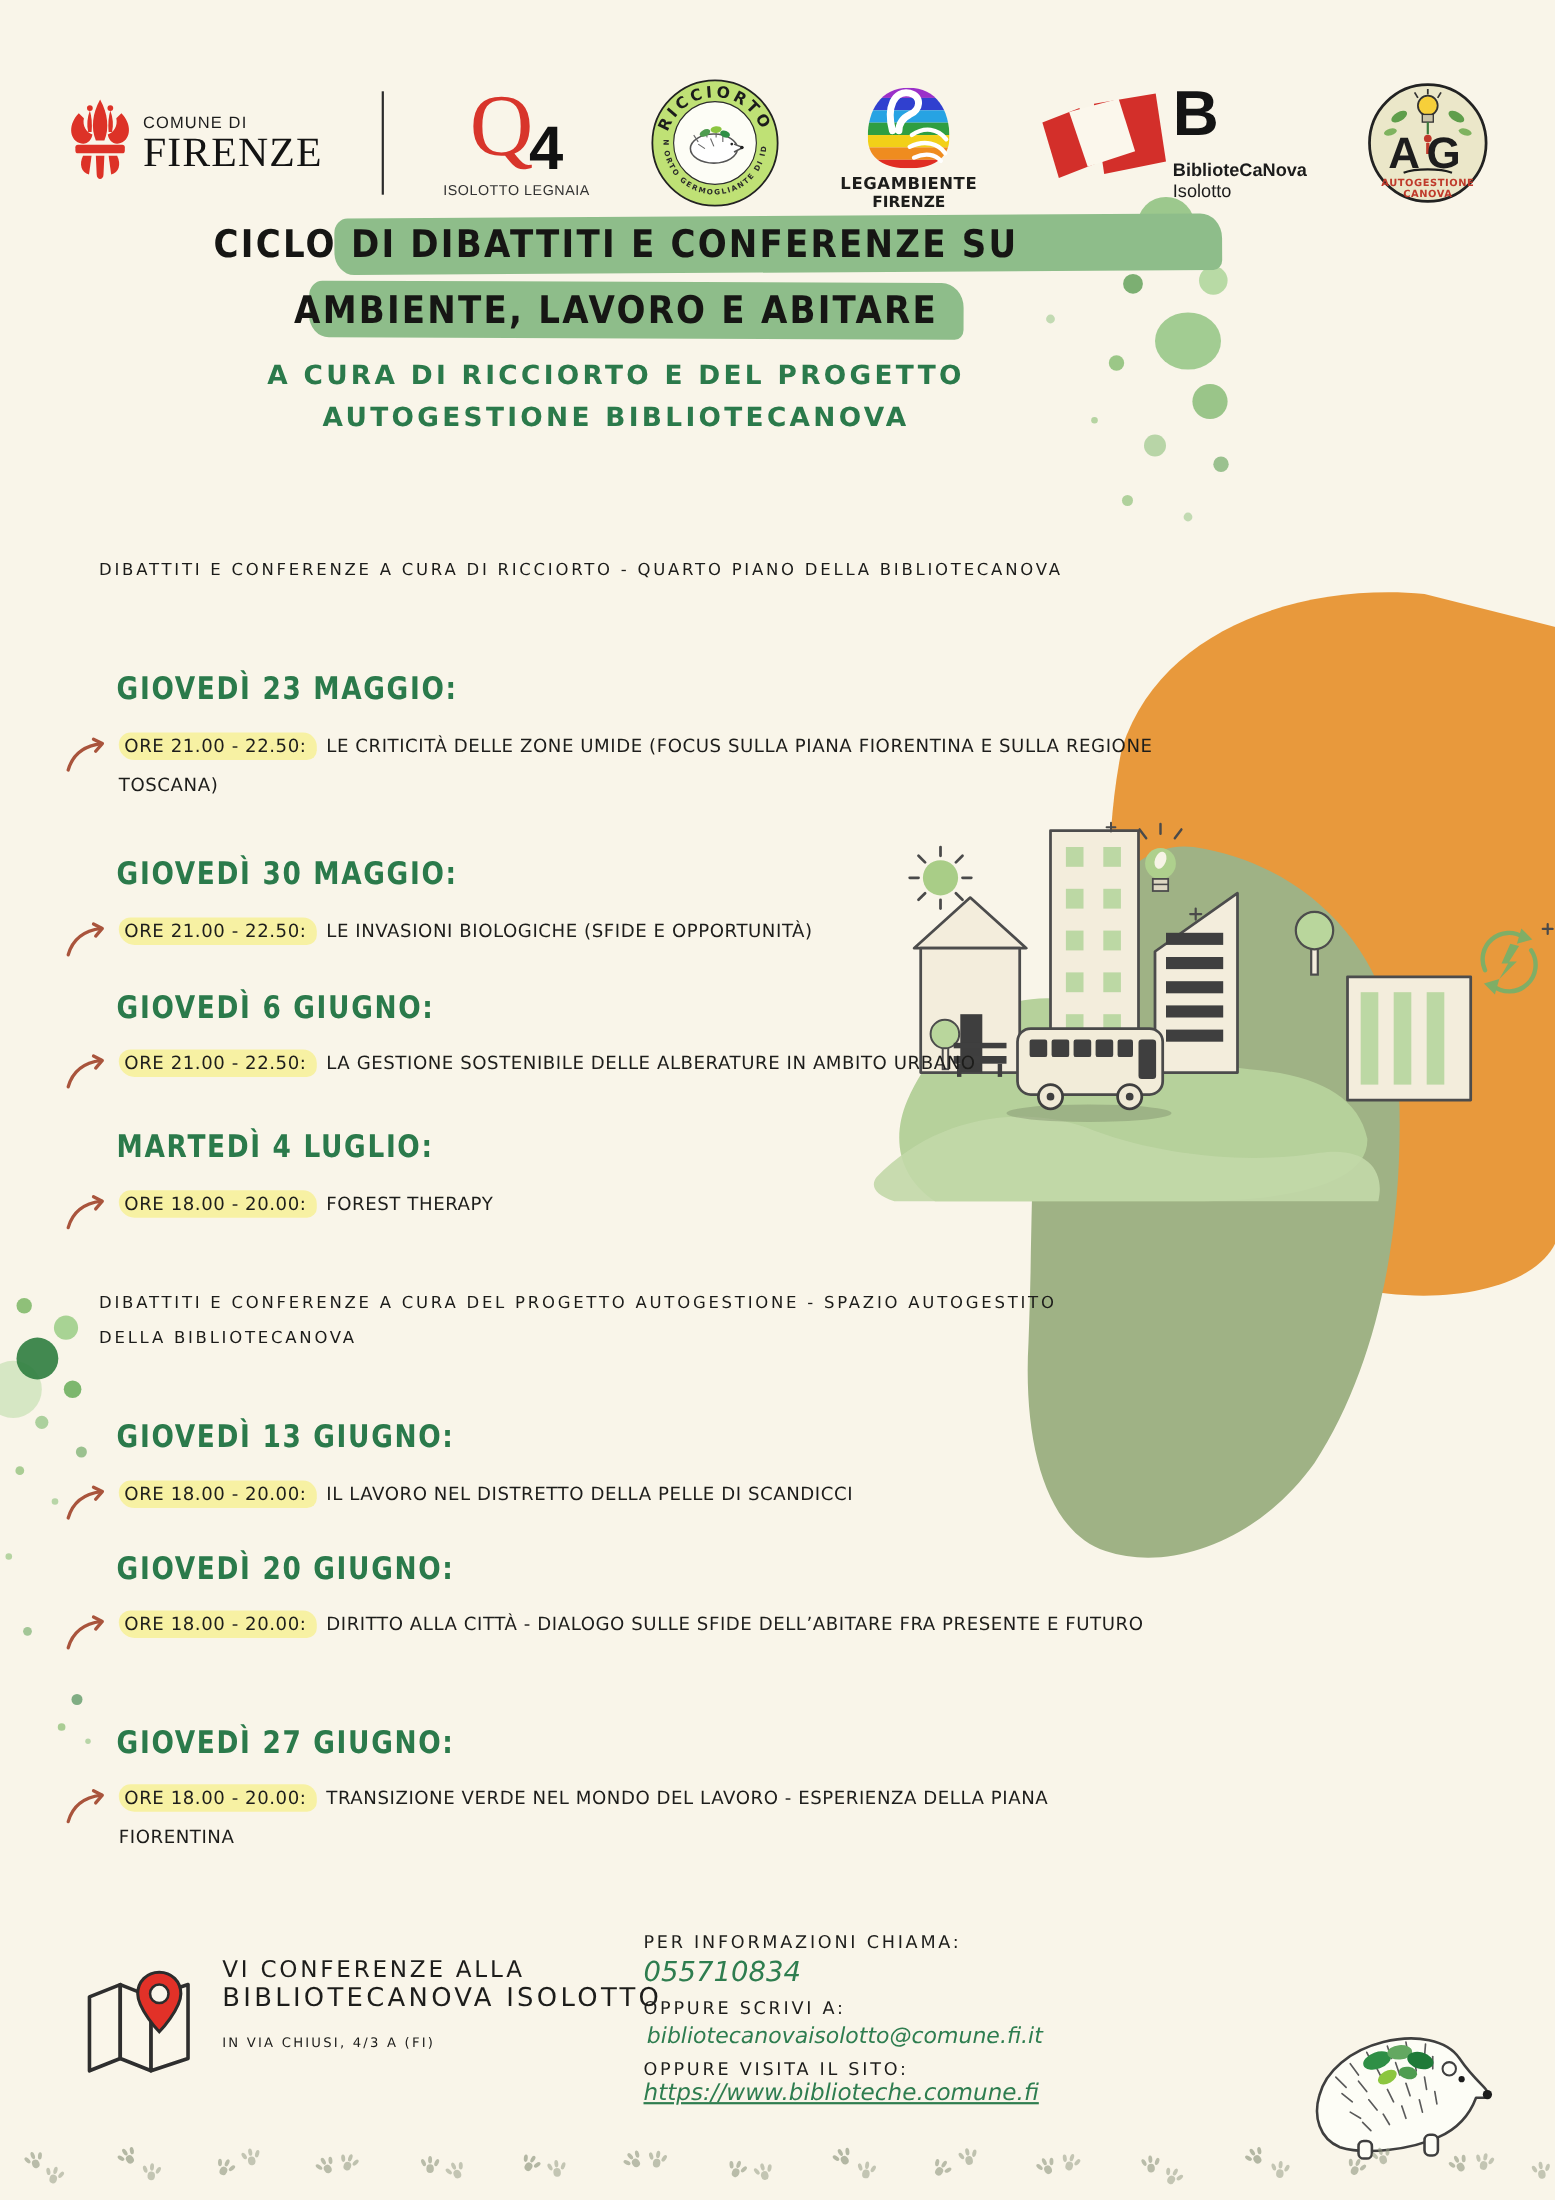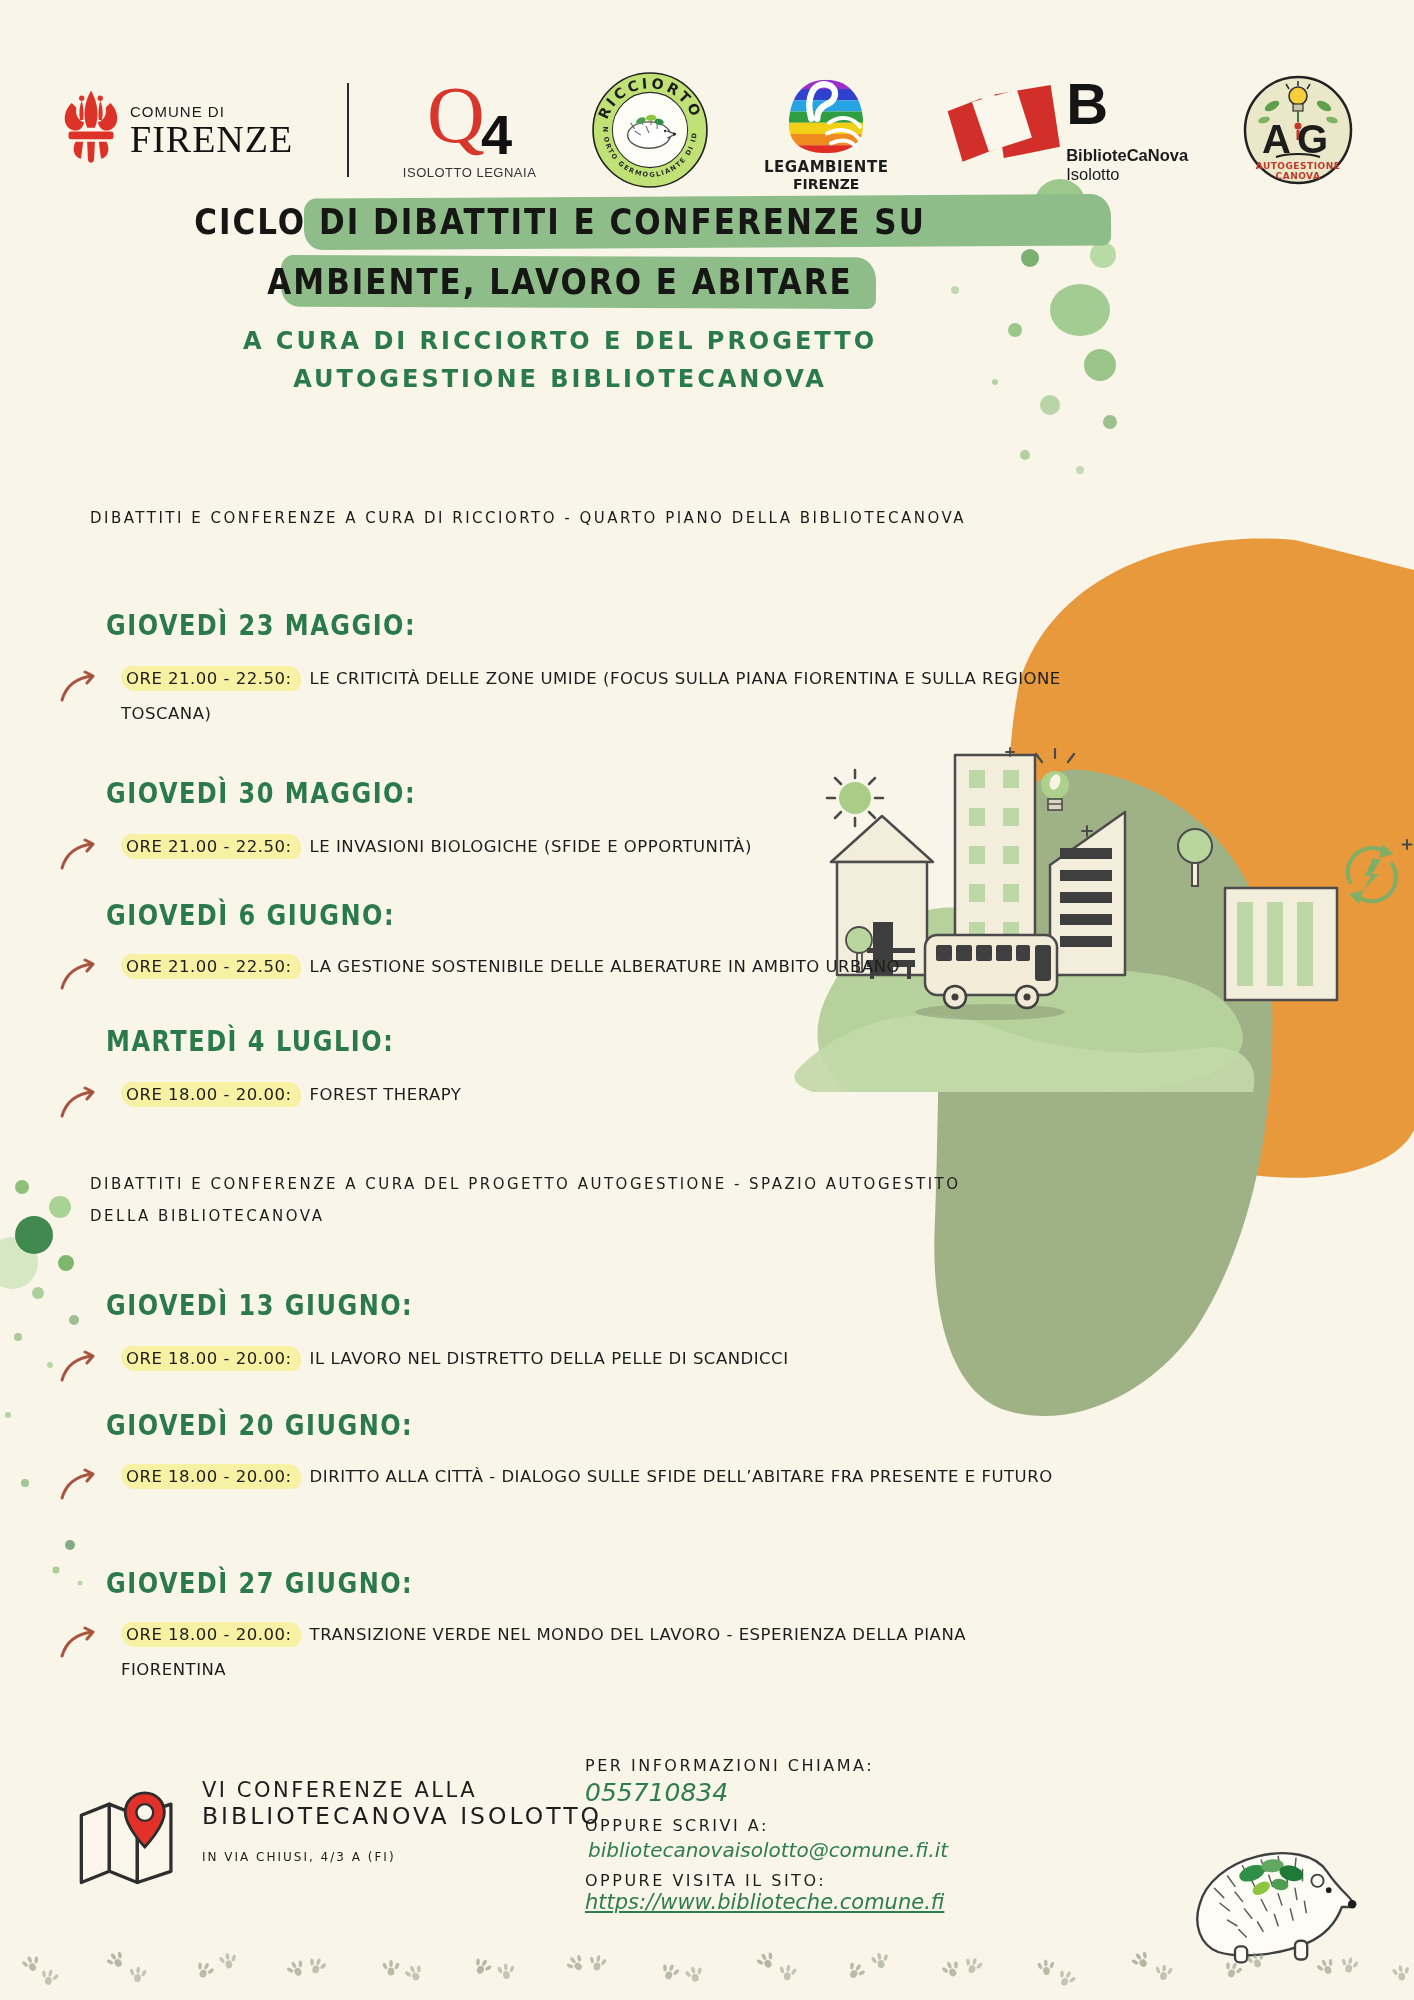--- a/index.html
+++ b/index.html
@@ -37,21 +37,21 @@
   .title-line.l1::before{left:136px;right:-159px;transform:rotate(-.3deg)}
   .title-line.l2::before{left:40px;right:2px;transform:rotate(.2deg)}
   .subtitle{position:absolute;top:322px;left:0;width:1120px;text-align:center;color:#2b7a4b;
             font-weight:bold;font-size:24px;letter-spacing:3px;line-height:1.6}
 
   
   .sec-heading{position:absolute;left:90px;width:895px;font-size:15px;letter-spacing:2.5px;
                line-height:2.15;color:#1c1c1a}
   .event-date{position:absolute;color:#2b7a4b;font-weight:bold;font-size:24px;letter-spacing:1.5px;
               transform:scaleY(1.18);transform-origin:left center}
-  .event-body{position:absolute;left:58px;display:flex;align-items:flex-start;gap:21px}
+  .event-body{position:absolute;left:58px;display:flex;align-items:flex-start;gap:8px}
   .event-body .arrow{flex:none;margin-top:8px}
   .event-text{margin:0;max-width:960px;font-size:16.5px;letter-spacing:.5px;line-height:2.1;color:#1d1d1b}
   .event-time{background:#f7f1a3;padding:3px 9px 3px 5px;border-radius:12px 14px 10px 16px;white-space:nowrap}
   .event-desc{margin-left:9px}
 
   
   .footer-left{position:absolute;left:72px;top:1778px;display:flex;gap:18px;align-items:flex-start}
   .invite{display:flex;flex-direction:column}
   .inv1{font-size:21px;letter-spacing:2.5px}
   .inv2{font-size:23.5px;letter-spacing:3px;}

